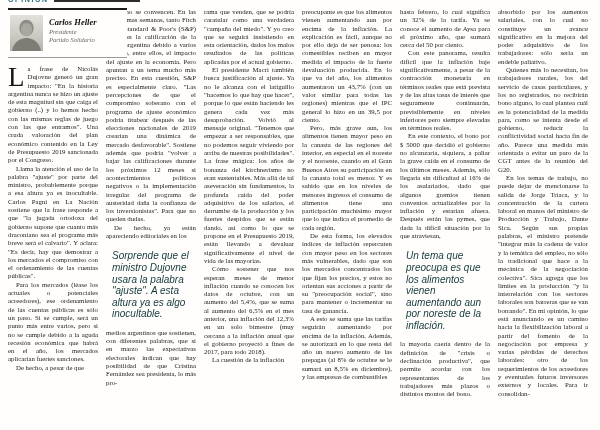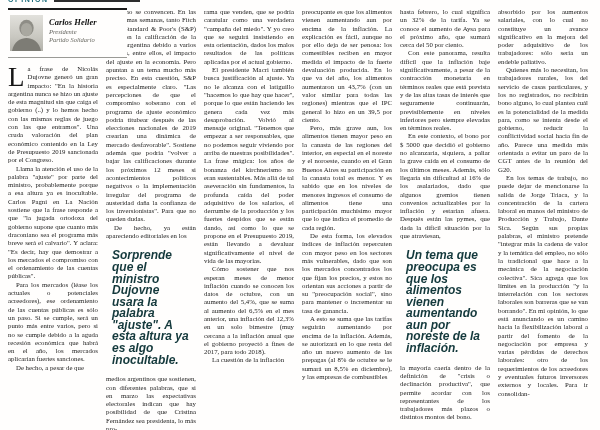--- a/index.html
+++ b/index.html
@@ -35,22 +35,22 @@
   .author-name{font-weight:bold;font-style:italic;font-size:8.5px;line-height:10px;color:#101010;}
   .author-role{font-style:italic;font-size:6.5px;line-height:8px;color:#63635e;margin-top:1px;}
   .author-org{font-style:italic;font-size:6.5px;line-height:8px;color:#6b6b64;}
   
   .dropcap{
     float:left;font-size:27px;line-height:23px;padding:1px 3px 0 0;
     font-weight:normal;color:#161616;
   }
   
   .pullquote{
-    font-family:"Liberation Sans",sans-serif;font-weight:bold;font-style:italic;
-    font-size:12px;line-height:11.6px;text-align:left;text-indent:0;
+    font-family:"Liberation Sans",sans-serif;font-weight:normal;font-style:italic;
+    font-size:10px;line-height:11.6px;text-align:left;text-indent:0;
     margin:10px 2px 9px 6px;hyphens:manual;
   }
 </style>
 </head>
 <body>
 
 <div class="page" style="color: rgb(28, 28, 28); padding-left: 31px;">
 
   <div class="kicker-row">
     <span class="kicker" style="color: rgb(29, 110, 125);">OPINIÓN</span>

